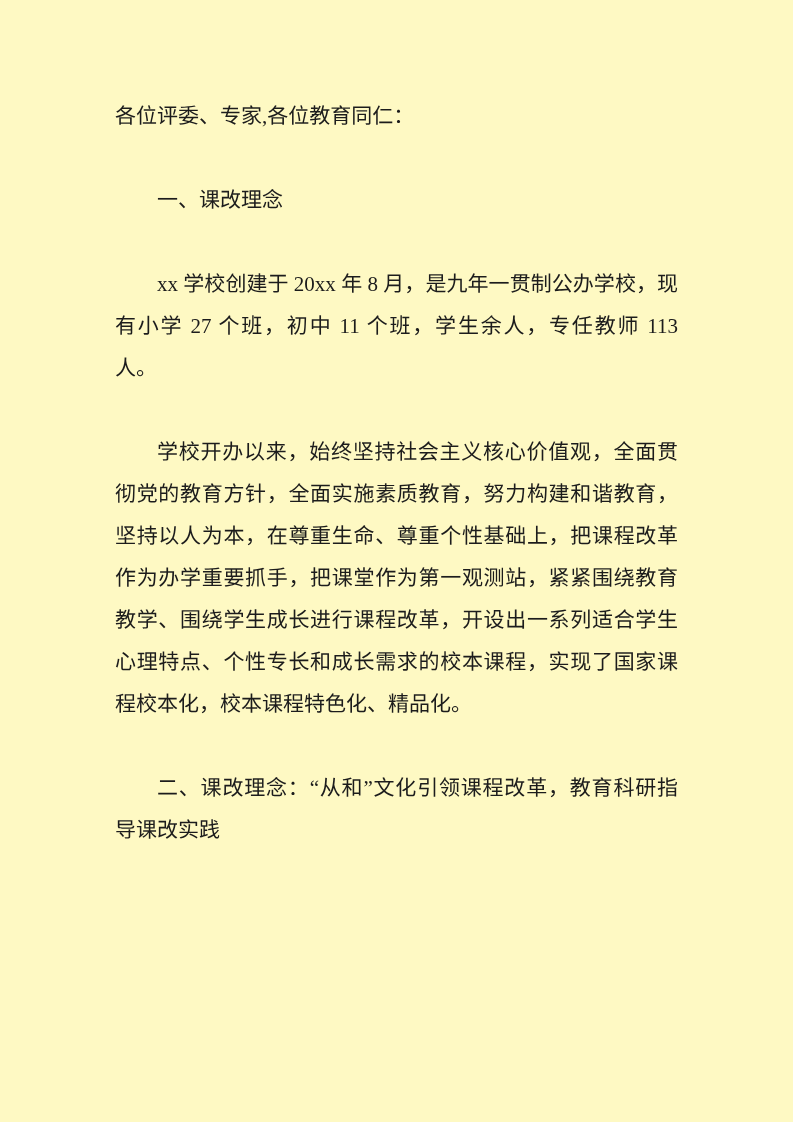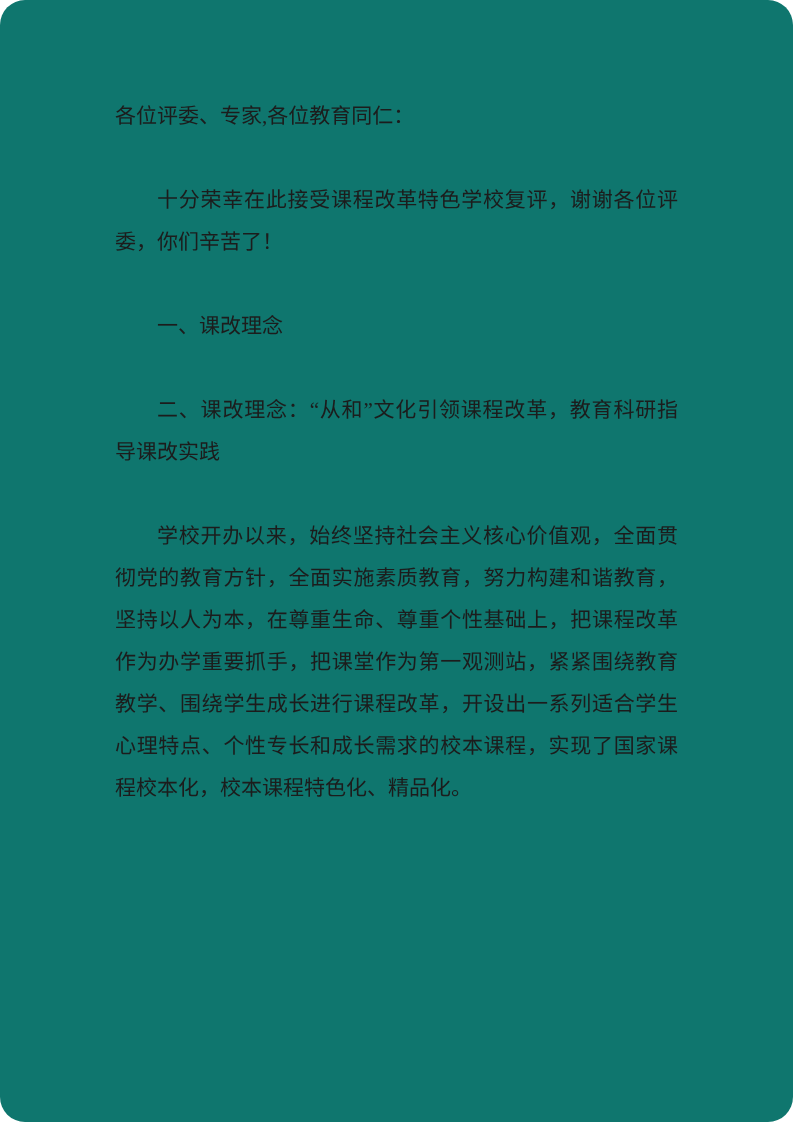--- a/index.html
+++ b/index.html
@@ -5,48 +5,47 @@
     html, body {
       margin: 0;
       padding: 0;
       background: #ffffff;
     }
     .page {
       position: relative;
       width: 793px;
       height: 1122px;
       margin: 0 auto;
-      background: #0f766e;
+      background: #fef9c3;
       box-sizing: border-box;
       padding: 95px 115px 40px 115px;
       overflow: hidden;
       font-family: "Liberation Serif", "DejaVu Serif", serif;
       font-size: 21px;
       line-height: 42px;
       color: #1c1c1c;
-      border-radius: 25px;
     }
     .para {
       margin: 0 0 42px 0;
       text-align: justify;
       text-indent: 2em;
       word-break: break-all;
     }
     .para.no-indent {
       text-indent: 0;
     }
   </style>
 </head>
 <body>
 
 <div class="page">
   <p class="para no-indent">各位评委、专家,各位教育同仁：</p>
 
 
-  <p class="para">十分荣幸在此接受课程改革特色学校复评，谢谢各位评委，你们辛苦了！</p>
 
   <p class="para">一、课改理念</p>
 
+  <p class="para">xx 学校创建于 20xx 年 8 月，是九年一贯制公办学校，现有小学 27 个班，初中 11 个班，学生余人，专任教师 113 人。</p>
+
+  <p class="para">学校开办以来，始终坚持社会主义核心价值观，全面贯彻党的教育方针，全面实施素质教育，努力构建和谐教育，坚持以人为本，在尊重生命、尊重个性基础上，把课程改革作为办学重要抓手，把课堂作为第一观测站，紧紧围绕教育教学、围绕学生成长进行课程改革，开设出一系列适合学生心理特点、个性专长和成长需求的校本课程，实现了国家课程校本化，校本课程特色化、精品化。</p>
 
   <p class="para">二、课改理念：“从和”文化引领课程改革，教育科研指导课改实践</p>
-
-  <p class="para">学校开办以来，始终坚持社会主义核心价值观，全面贯彻党的教育方针，全面实施素质教育，努力构建和谐教育，坚持以人为本，在尊重生命、尊重个性基础上，把课程改革作为办学重要抓手，把课堂作为第一观测站，紧紧围绕教育教学、围绕学生成长进行课程改革，开设出一系列适合学生心理特点、个性专长和成长需求的校本课程，实现了国家课程校本化，校本课程特色化、精品化。</p>
 </div>
 
 </body></html>

